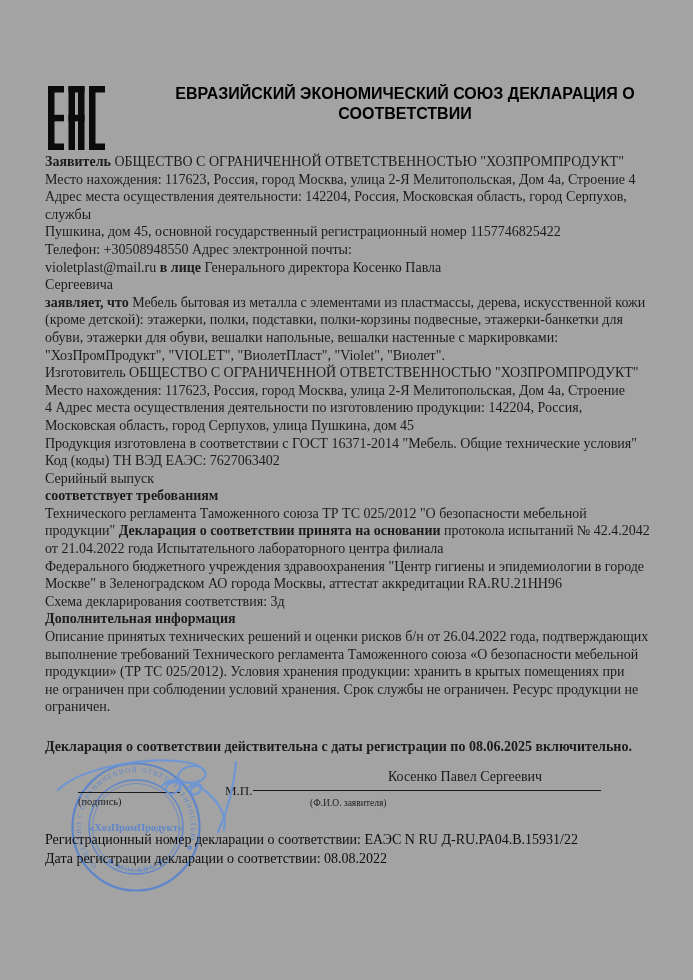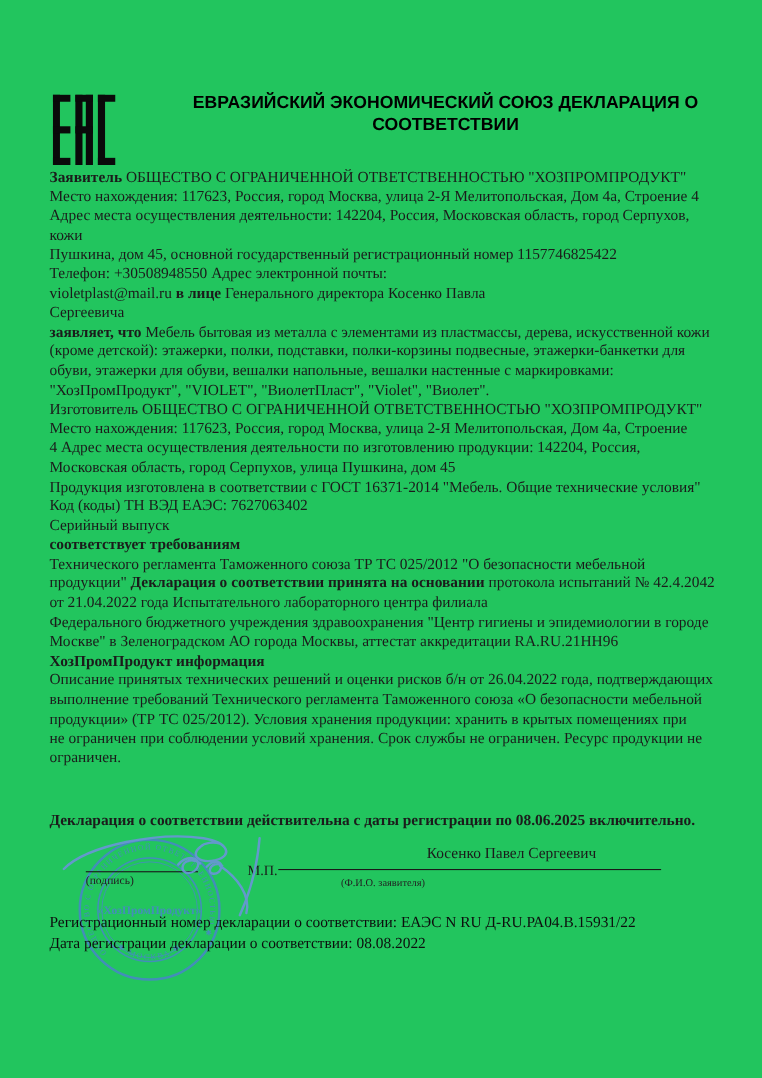--- a/index.html
+++ b/index.html
@@ -1,20 +1,20 @@
 <!DOCTYPE html>
 <html><head>
 <meta charset="utf-8">
 <style>
   html,body { margin:0; padding:0; background:#888; }
   .page {
     position:relative;
     width:693px; height:980px;
     margin:0 auto;
-    background:#22c55e;
+    background:#a3a3a3;
     font-family:"Liberation Serif", serif;
     color:#1b1b1b;
     overflow:hidden;
   }
   
   .eac-logo { position:absolute; left:48px; top:86px; width:57px; height:64px; }
   
   .doc-title {
     position:absolute; left:150px; top:84px; width:510px;
     text-align:center;
@@ -85,21 +85,21 @@
 
   <div class="doc-title">
     <div>ЕВРАЗИЙСКИЙ ЭКОНОМИЧЕСКИЙ СОЮЗ ДЕКЛАРАЦИЯ О</div>
     <div>СООТВЕТСТВИИ</div>
   </div>
 
   <div class="doc-body">
       <div class="body-line"><span class="b">Заявитель </span><span>ОБЩЕСТВО С ОГРАНИЧЕННОЙ ОТВЕТСТВЕННОСТЬЮ "ХОЗПРОМПРОДУКТ"</span></div>
       <div class="body-line"><span>Место нахождения: 117623, Россия, город Москва, улица 2-Я Мелитопольская, Дом 4а, Строение 4</span></div>
       <div class="body-line"><span>Адрес места осуществления деятельности: 142204, Россия, Московская область, город Серпухов,</span></div>
-      <div class="body-line"><span>кожи</span></div>
+      <div class="body-line"><span>службы</span></div>
       <div class="body-line"><span>Пушкина, дом 45, основной государственный регистрационный номер 1157746825422</span></div>
       <div class="body-line"><span>Телефон: +30508948550 Адрес электронной почты:</span></div>
       <div class="body-line"><span>violetplast@mail.ru </span><span class="b">в лице</span><span> Генерального директора Косенко Павла</span></div>
       <div class="body-line"><span>Сергеевича</span></div>
       <div class="body-line"><span class="b">заявляет, что </span><span>Мебель бытовая из металла с элементами из пластмассы, дерева, искусственной кожи</span></div>
       <div class="body-line"><span>(кроме детской): этажерки, полки, подставки, полки-корзины подвесные, этажерки-банкетки для</span></div>
       <div class="body-line"><span>обуви, этажерки для обуви, вешалки напольные, вешалки настенные с маркировками:</span></div>
       <div class="body-line"><span>"ХозПромПродукт", "VIOLET", "ВиолетПласт", "Violet", "Виолет".</span></div>
       <div class="body-line"><span>Изготовитель ОБЩЕСТВО С ОГРАНИЧЕННОЙ ОТВЕТСТВЕННОСТЬЮ "ХОЗПРОМПРОДУКТ"</span></div>
       <div class="body-line"><span>Место нахождения: 117623, Россия, город Москва, улица 2-Я Мелитопольская, Дом 4а, Строение</span></div>
@@ -107,21 +107,22 @@
       <div class="body-line"><span>Московская область, город Серпухов, улица Пушкина, дом 45</span></div>
       <div class="body-line"><span>Продукция изготовлена в соответствии с ГОСТ 16371-2014 "Мебель. Общие технические условия"</span></div>
       <div class="body-line"><span>Код (коды) ТН ВЭД ЕАЭС: 7627063402</span></div>
       <div class="body-line"><span>Серийный выпуск</span></div>
       <div class="body-line"><span class="b">соответствует требованиям</span></div>
       <div class="body-line"><span>Технического регламента Таможенного союза ТР ТС 025/2012 "О безопасности мебельной</span></div>
       <div class="body-line"><span>продукции" </span><span class="b">Декларация о соответствии принята на основании</span><span> протокола испытаний № 42.4.2042</span></div>
       <div class="body-line"><span>от 21.04.2022 года Испытательного лабораторного центра филиала</span></div>
       <div class="body-line"><span>Федерального бюджетного учреждения здравоохранения "Центр гигиены и эпидемиологии в городе</span></div>
       <div class="body-line"><span>Москве" в Зеленоградском АО города Москвы, аттестат аккредитации RA.RU.21НН96</span></div>
-      <div class="body-line"><span class="b">ХозПромПродукт информация</span></div>
+      <div class="body-line"><span>Схема декларирования соответствия: 3д</span></div>
+      <div class="body-line"><span class="b">Дополнительная информация</span></div>
       <div class="body-line"><span>Описание принятых технических решений и оценки рисков б/н от 26.04.2022 года, подтверждающих</span></div>
       <div class="body-line"><span>выполнение требований Технического регламента Таможенного союза «О безопасности мебельной</span></div>
       <div class="body-line"><span>продукции» (ТР ТС 025/2012). Условия хранения продукции: хранить в крытых помещениях при</span></div>
       <div class="body-line"><span>не ограничен при соблюдении условий хранения. Срок службы не ограничен. Ресурс продукции не</span></div>
       <div class="body-line"><span>ограничен.</span></div>
     </div>
 
   <div class="validity-line">Декларация о соответствии действительна с даты регистрации по 08.06.2025 включительно.</div>
 
   <svg class="stamp-svg" viewBox="0 0 136 136" aria-hidden="true">

